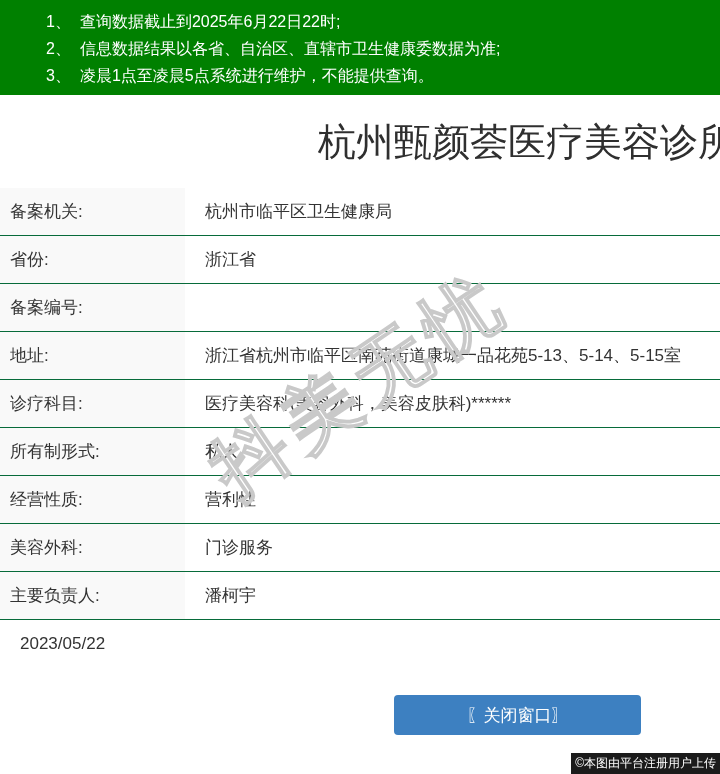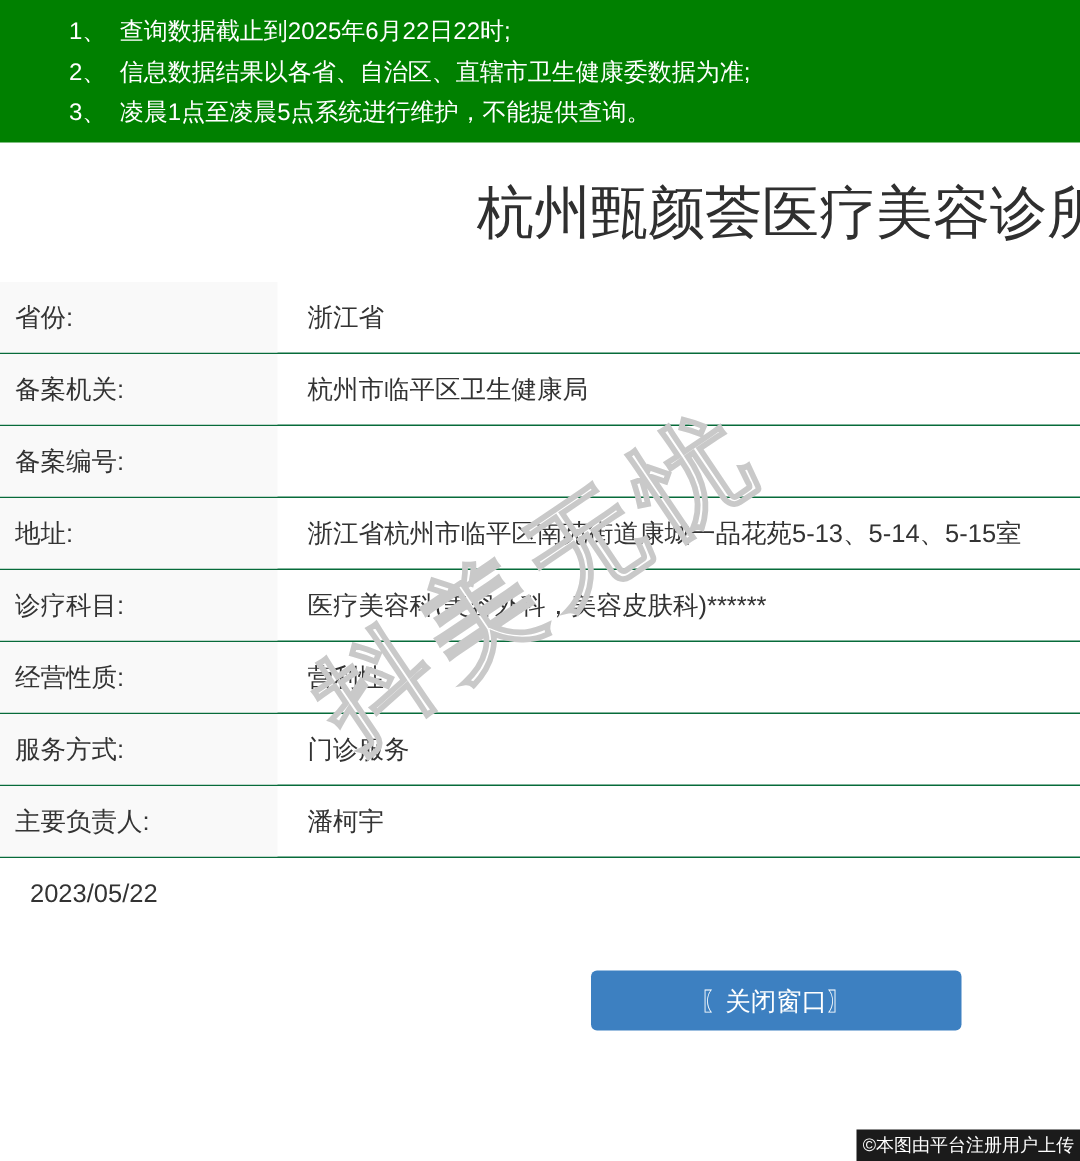--- a/index.html
+++ b/index.html
@@ -143,44 +143,48 @@
     <span class="num">3、</span><span></span><span class="b">凌晨1点至凌晨5点</span><span>系统进行维护，不能提供查询。</span>
   </div>
 </div>
 
 <div class="title-band">
   <div class="page-title">杭州甄颜荟医疗美容诊所</div>
 </div>
 
 <div class="record-table">
   <div class="row">
+    <div class="cell-label">备案机关:</div>
+    <div class="cell-value">杭州市临平区卫生健康局</div>
+  </div>
+  <div class="row">
     <div class="cell-label">省份:</div>
     <div class="cell-value">浙江省</div>
   </div>
   <div class="row">
-    <div class="cell-label">备案机关:</div>
-    <div class="cell-value">杭州市临平区卫生健康局</div>
-  </div>
-  <div class="row">
     <div class="cell-label">备案编号:</div>
   </div>
   <div class="row">
     <div class="cell-label">地址:</div>
     <div class="cell-value">浙江省杭州市临平区南苑街道康城一品花苑5-13、5-14、5-15室</div>
   </div>
   <div class="row">
     <div class="cell-label">诊疗科目:</div>
     <div class="cell-value">医疗美容科(美容外科，美容皮肤科)******</div>
   </div>
   <div class="row">
+    <div class="cell-label">所有制形式:</div>
+    <div class="cell-value">私人</div>
+  </div>
+  <div class="row">
     <div class="cell-label">经营性质:</div>
     <div class="cell-value">营利性</div>
   </div>
   <div class="row">
-    <div class="cell-label">服务方式:</div>
+    <div class="cell-label">美容外科:</div>
     <div class="cell-value">门诊服务</div>
   </div>
   <div class="row">
     <div class="cell-label">主要负责人:</div>
     <div class="cell-value">潘柯宇</div>
   </div>
   <div class="row">
     <div class="cell-value">2023/05/22</div>
   </div>
 </div>

